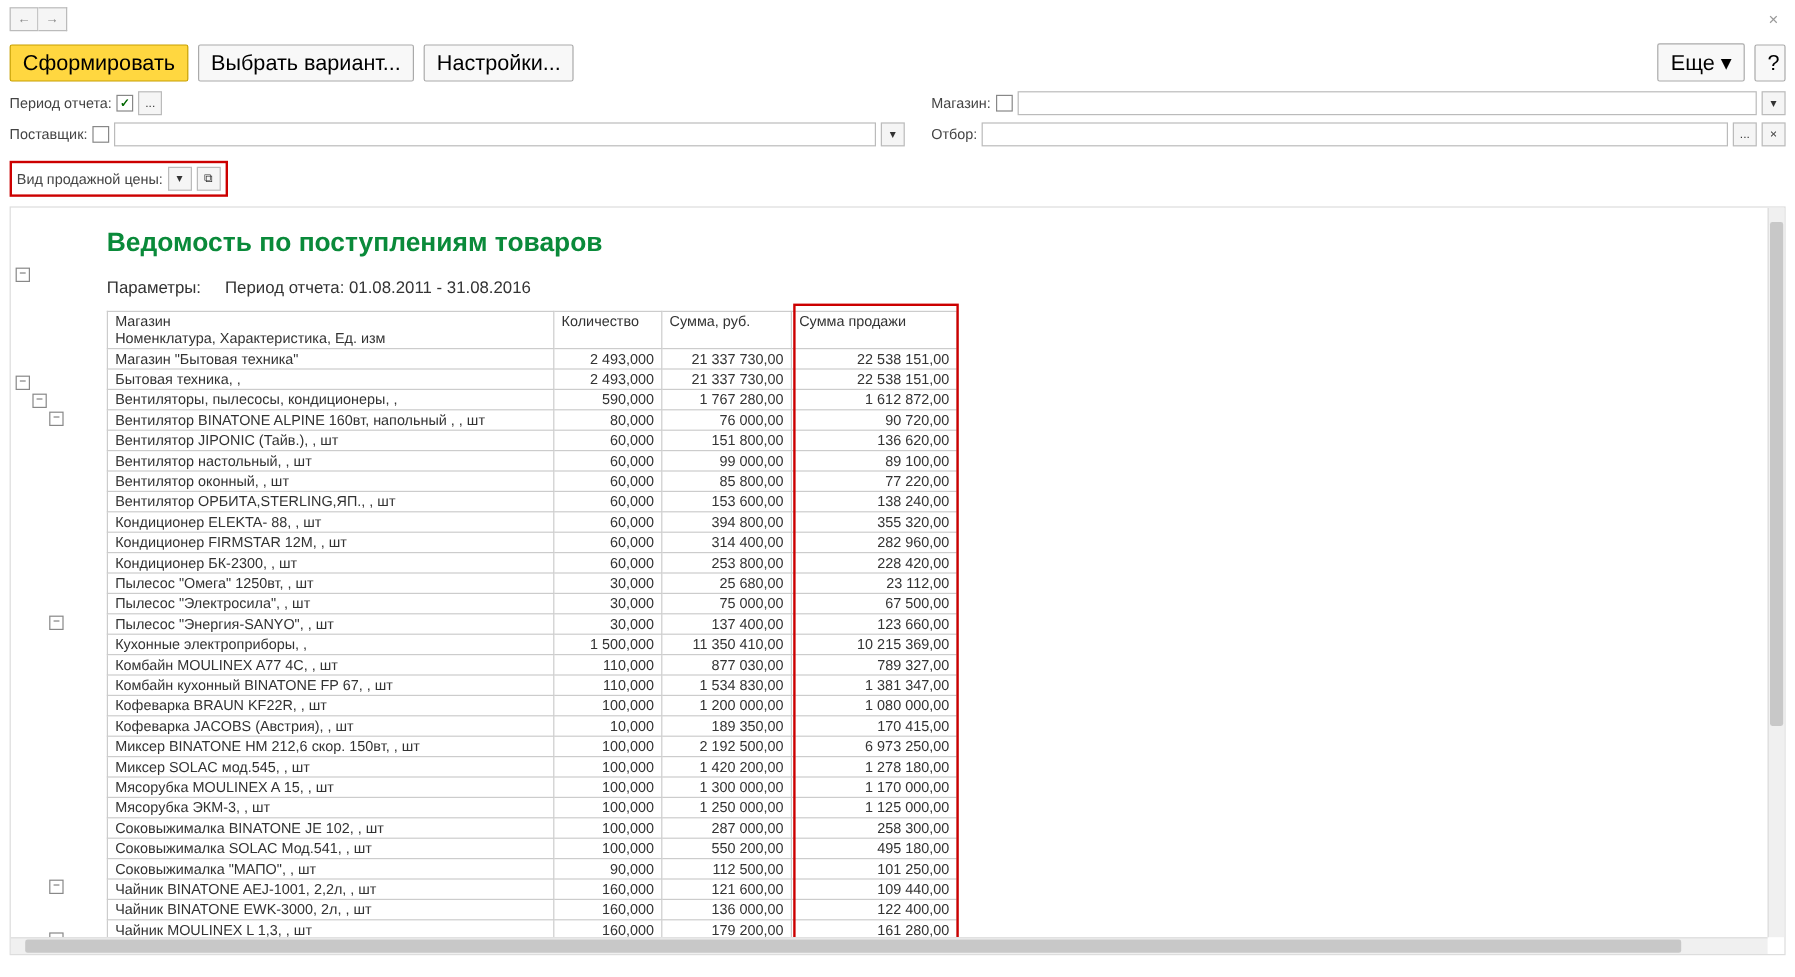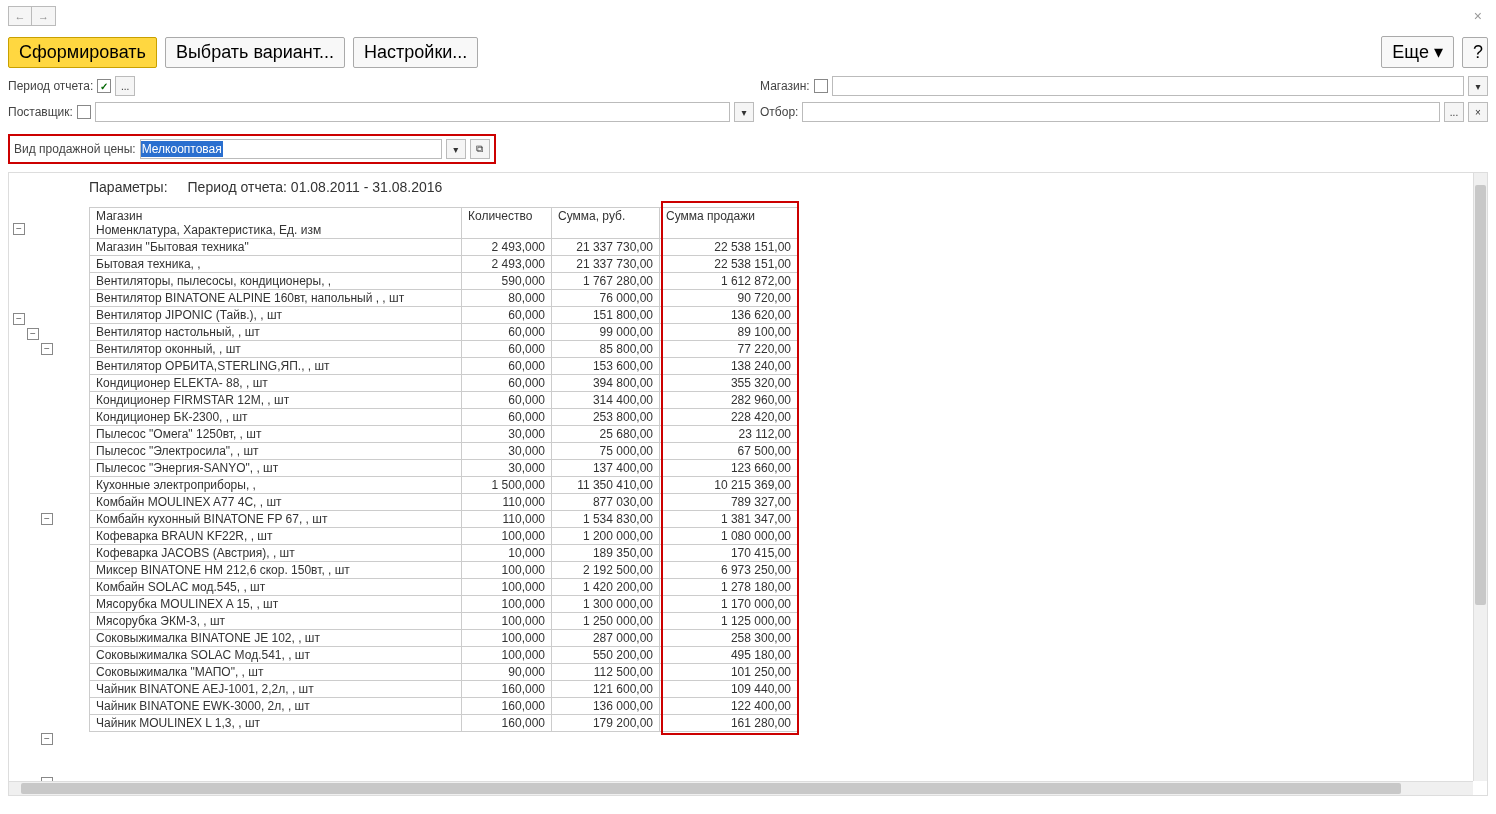--- a/index.html
+++ b/index.html
@@ -11,21 +11,21 @@
   .window-title { margin-left: 12px; font-size: 15px; font-weight: bold; color: #333; }
   .close-x { margin-left: auto; font-size: 14px; color: #999; cursor: pointer; padding: 2px 6px; }
 
   .toolbar { display: flex; align-items: center; gap: 8px; padding: 4px 8px; }
   .btn { border: 1px solid #aaa; background: #f8f8f8; padding: 4px 10px; font-size: 18px; cursor: pointer; border-radius: 2px; }
   .btn-primary { background: #ffd740; border-color: #c8a000; font-weight: normal; }
   .btn-more { margin-left: auto; }
   .btn-help { width: 26px; text-align: center; }
 
   .filters { padding: 4px 8px; }
-  .filter-row { display: flex; align-items: center; gap: 6px; margin-bottom: 6px; }
+  .filter-row { display: flex; align-items: center; gap: 22px; margin-bottom: 6px; }
   .filter-label { white-space: nowrap; color: #444; }
   .checkbox { width: 14px; height: 14px; border: 1px solid #888; display: inline-flex; align-items: center; justify-content: center; font-size: 10px; background: #fff; }
   .checkbox.checked::after { content: "✓"; color: #060; font-weight: bold; }
   .text-input { flex: 1; border: 1px solid #bbb; padding: 2px 4px; font-size: 12px; height: 20px; background: #fff; }
   .mini-btn { width: 20px; height: 20px; border: 1px solid #bbb; background: #f5f5f5; display: inline-flex; align-items: center; justify-content: center; font-size: 10px; cursor: pointer; }
   .filter-col { display: flex; align-items: center; gap: 4px; }
   .filter-col.left { width: 746px; }
   .filter-col.right { flex: 1; }
 
   .price-row-wrap { padding: 2px 8px 8px 8px; }
@@ -104,41 +104,38 @@
       <input class="text-input" value="" style="">
       <span class="mini-btn">...</span>
       <span class="mini-btn">×</span>
     </div>
   </div>
 </div>
 
 <div class="price-row-wrap">
   <div class="price-row">
     <span class="filter-label">Вид продажной цены:</span>
-    <div class="price-input">
-      <span class="sel">Мелкооптовая</span>
-      <span class="price-input-rest"></span>
-    </div>
     <span class="mini-btn">▾</span>
     <span class="mini-btn">⧉</span>
   </div>
 </div>
 
 <div class="report-area">
   <div class="report-scroll">
     <div class="tree-gutter">
       <span class="tg" style="left:4px; top:50px;">−</span>
       <span class="tg" style="left:4px; top:140px;">−</span>
       <span class="tg" style="left:18px; top:155px;">−</span>
       <span class="tg" style="left:32px; top:170px;">−</span>
       <span class="tg" style="left:32px; top:340px;">−</span>
       <span class="tg" style="left:32px; top:560px;">−</span>
       <span class="tg" style="left:32px; top:604px;">−</span>
     </div>
     <div class="report-body">
+      <div class="report-title">Ведомость по поступлениям товаров</div>
       <div class="report-params">
         <span>Параметры:</span>
         <span>Период отчета: 01.08.2011 - 31.08.2016</span>
       </div>
       <div style="position:relative;">
         <table class="data">
           <thead>
             <tr>
               <th class="col-name" rowspan="2" style="vertical-align:top;">
                 <div>Магазин</div>
@@ -285,21 +282,21 @@
                 <td style="border: none;"></td>
               </tr>
               <tr>
                 <td class="col-name ind3">Миксер BINATONE HM 212,6 скор. 150вт, , шт</td>
                 <td class="col-qty num">100,000</td>
                 <td class="col-sum num">2 192 500,00</td>
                 <td class="col-sale num">6 973 250,00</td>
                 <td style="border: none;"></td>
               </tr>
               <tr>
-                <td class="col-name ind3">Комбайн SOLAC мод.545, , шт</td>
+                <td class="col-name ind3">Миксер SOLAC мод.545, , шт</td>
                 <td class="col-qty num">100,000</td>
                 <td class="col-sum num">1 420 200,00</td>
                 <td class="col-sale num">1 278 180,00</td>
                 <td style="border: none;"></td>
               </tr>
               <tr>
                 <td class="col-name ind3">Мясорубка MOULINEX  A 15, , шт</td>
                 <td class="col-qty num">100,000</td>
                 <td class="col-sum num">1 300 000,00</td>
                 <td class="col-sale num">1 170 000,00</td>

